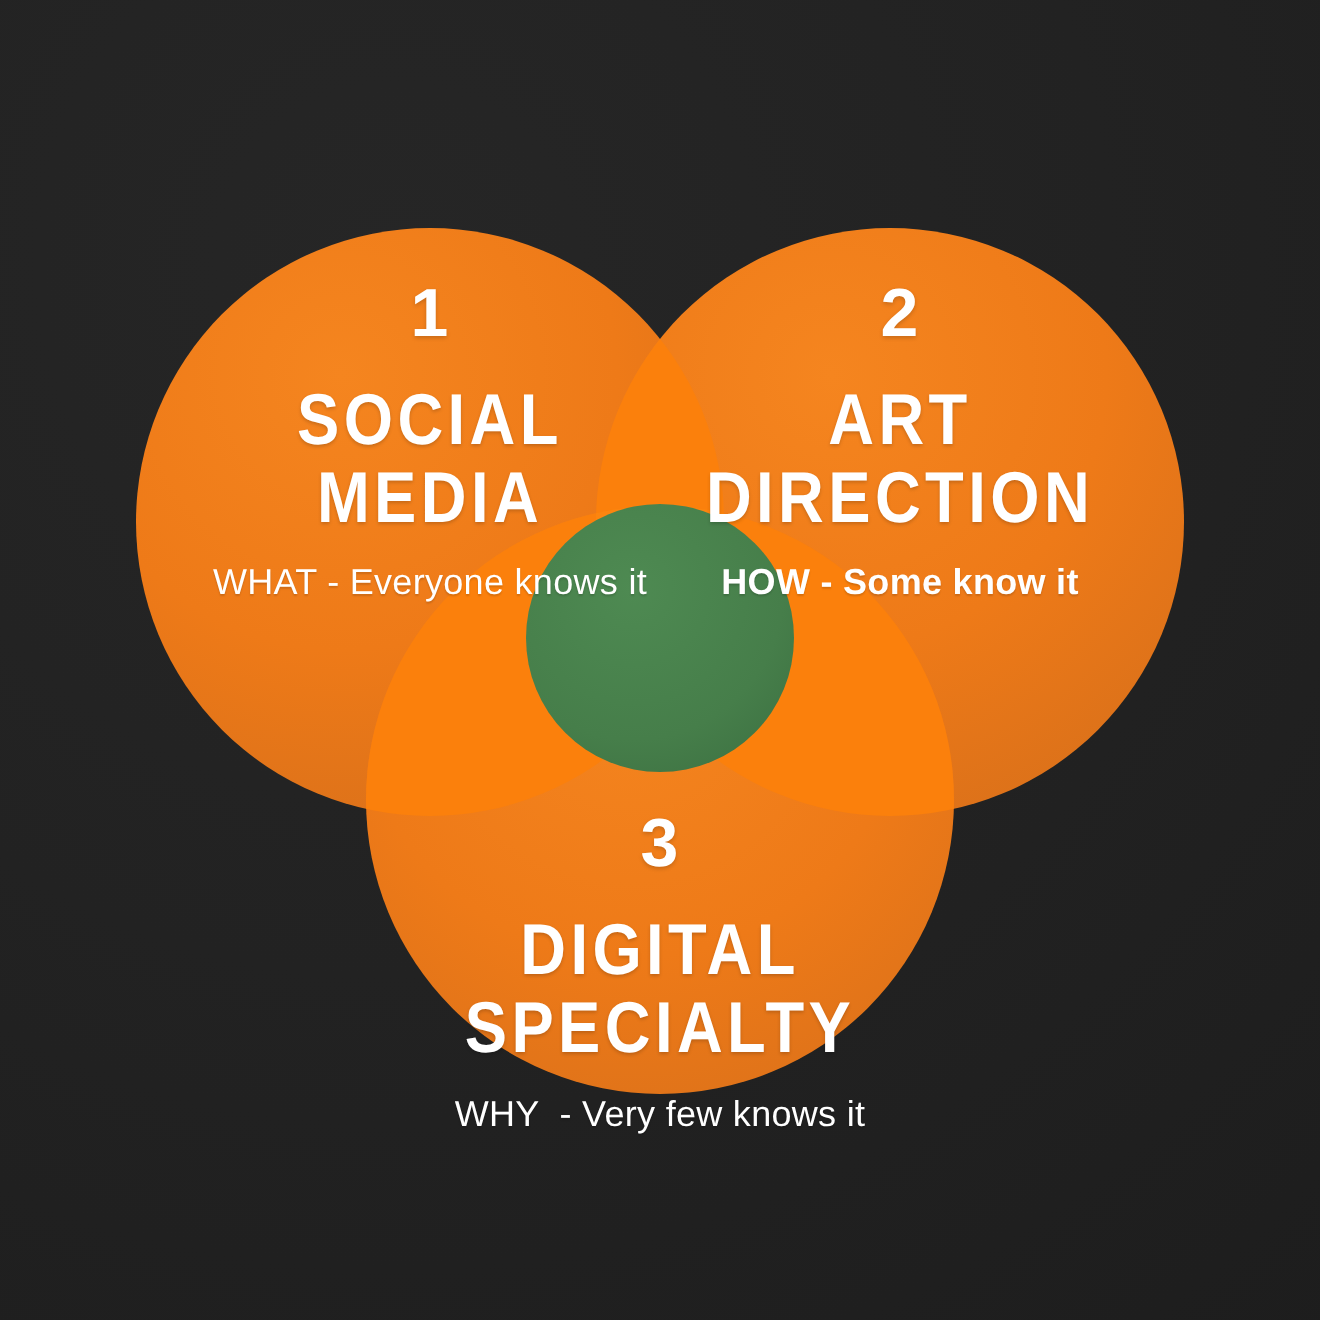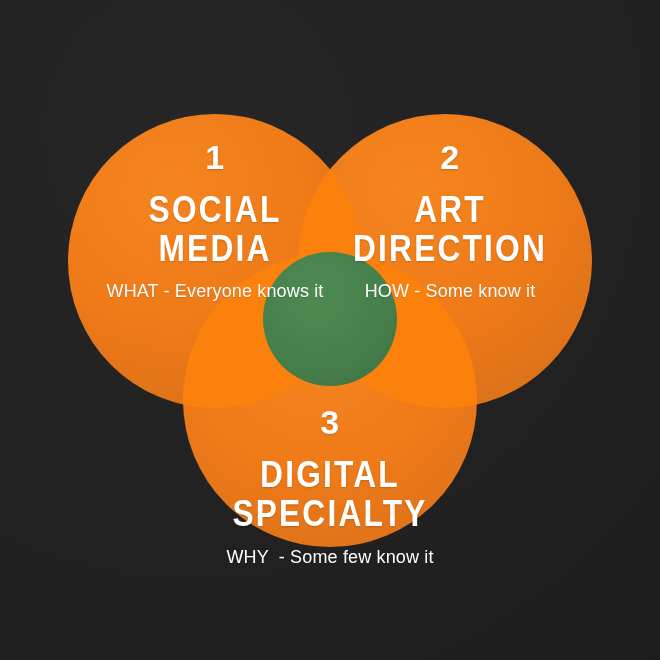--- a/index.html
+++ b/index.html
@@ -64,21 +64,21 @@
   
   #block-social    { left: 65px;  top: 140px; width: 300px; }
   #block-art       { left: 300px; top: 140px; width: 300px; }
   #block-digital   { left: 180px; top: 405px; width: 300px; }
 
   #block-social .num    { margin-bottom: 17px; }
   #block-art .num       { margin-bottom: 17px; }
   #block-digital .num   { margin-bottom: 17px; }
 
   #block-social .sub    { margin-top: 13px; }
-  #block-art .sub       { margin-top: 13px; }
+  #block-art .sub       { margin-top: 13px; font-weight: bold; }
   #block-digital .sub   { margin-top: 14px; }
 </style>
 </head>
 <body>
 
 <div id="canvas">
 
   <svg class="venn-svg" viewBox="0 0 660 660">
     <defs>
       <radialGradient id="gradLeft" cx="35%" cy="25%" r="85%">
@@ -147,16 +147,16 @@
     <div class="num">2</div>
     <div class="title">ART</div>
     <div class="title title-line2">DIRECTION</div>
     <div class="sub">HOW - Some know it</div>
   </div>
 
   <div class="label-block" id="block-digital">
     <div class="num">3</div>
     <div class="title">DIGITAL</div>
     <div class="title title-line2">SPECIALTY</div>
-    <div class="sub">WHY  - Some few know it</div>
+    <div class="sub">WHY  - Very few knows it</div>
   </div>
 
 </div>
 
 </body></html>

